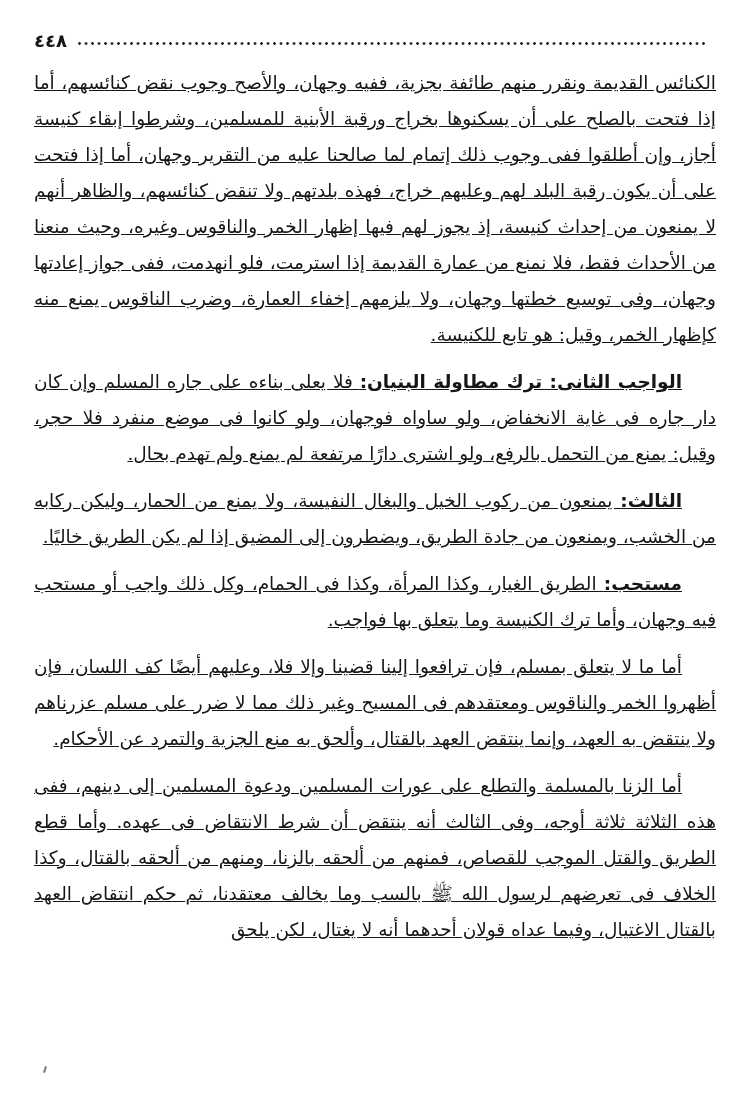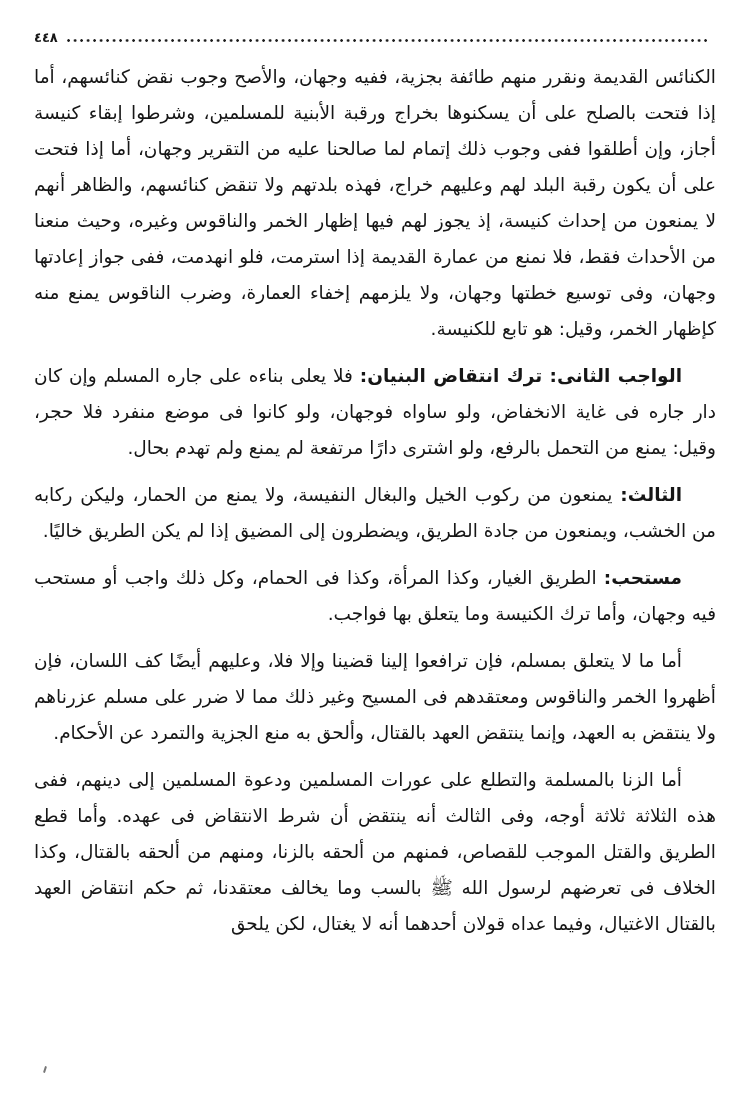--- a/index.html
+++ b/index.html
@@ -31,32 +31,33 @@
     flex: 1;
     height: 5px;
     margin: 6px 8px 0 8px;
     background-image: radial-gradient(circle, #1d1d1d 1.15px, transparent 1.5px);
     background-size: 6.5px 5px;
     background-repeat: repeat-x;
     background-position: center;
   }
   .page-number {
     font-weight: bold;
-    font-size: 13px;
+    font-size: 18px;
     white-space: nowrap;
   }
   .body-text {
     direction: rtl;
     text-align: justify;
   }
   p.para {
     margin: 0 0 11px 0;
     font-size: 18.5px;
     line-height: 36px;
     text-align: justify;
+    text-decoration: underline;
   }
   p.indent { text-indent: 34px; }
   strong.lead { font-weight: bold; }
   .scan-speck {
     position: absolute;
     left: 44px;
     top: 1066px;
     width: 2px;
     height: 7px;
     background: #555;
@@ -72,21 +73,21 @@
 
   <div class="header">
     <span class="dot-leader"></span>
     <span class="page-number">٤٤٨</span>
   </div>
 
   <div class="body-text">
 
     <p class="para"><span>الكنائس القديمة ونقرر منهم طائفة بجزية، ففيه وجهان، والأصح وجوب نقض كنائسهم، أما إذا فتحت بالصلح على أن يسكنوها بخراج ورقبة الأبنية للمسلمين، وشرطوا إبقاء كنيسة أجاز، وإن أطلقوا ففى وجوب ذلك إتمام لما صالحنا عليه من التقرير وجهان، أما إذا فتحت على أن يكون رقبة البلد لهم وعليهم خراج، فهذه بلدتهم ولا تنقض كنائسهم، والظاهر أنهم لا يمنعون من إحداث كنيسة، إذ يجوز لهم فيها إظهار الخمر والناقوس وغيره، وحيث منعنا من الأحداث فقط، فلا نمنع من عمارة القديمة إذا استرمت، فلو انهدمت، ففى جواز إعادتها وجهان، وفى توسيع خطتها وجهان، ولا يلزمهم إخفاء العمارة، وضرب الناقوس يمنع منه كإظهار الخمر، وقيل: هو تابع للكنيسة.</span></p>
 
-    <p class="para indent"><strong class="lead">الواجب الثانى: ترك انتقاض البنيان:</strong><span> فلا يعلى بناءه على جاره المسلم وإن كان دار جاره فى غاية الانخفاض، ولو ساواه فوجهان، ولو كانوا فى موضع منفرد فلا حجر، وقيل: يمنع من التحمل بالرفع، ولو اشترى دارًا مرتفعة لم يمنع ولم تهدم بحال.</span></p>
+    <p class="para indent"><strong class="lead">الواجب الثانى: ترك مطاولة البنيان:</strong><span> فلا يعلى بناءه على جاره المسلم وإن كان دار جاره فى غاية الانخفاض، ولو ساواه فوجهان، ولو كانوا فى موضع منفرد فلا حجر، وقيل: يمنع من التحمل بالرفع، ولو اشترى دارًا مرتفعة لم يمنع ولم تهدم بحال.</span></p>
 
     <p class="para indent"><strong class="lead">الثالث:</strong><span> يمنعون من ركوب الخيل والبغال النفيسة، ولا يمنع من الحمار، وليكن ركابه من الخشب، ويمنعون من جادة الطريق، ويضطرون إلى المضيق إذا لم يكن الطريق خاليًا.</span></p>
 
     <p class="para indent"><strong class="lead">مستحب:</strong><span> الطريق الغيار، وكذا المرأة، وكذا فى الحمام، وكل ذلك واجب أو مستحب فيه وجهان، وأما ترك الكنيسة وما يتعلق بها فواجب.</span></p>
 
 
     <p class="para indent"><span>أما ما لا يتعلق بمسلم، فإن ترافعوا إلينا قضينا وإلا فلا، وعليهم أيضًا كف اللسان، فإن أظهروا الخمر والناقوس ومعتقدهم فى المسيح وغير ذلك مما لا ضرر على مسلم عزرناهم ولا ينتقض به العهد، وإنما ينتقض العهد بالقتال، وألحق به منع الجزية والتمرد عن الأحكام.</span></p>
 
     <p class="para indent"><span>أما الزنا بالمسلمة والتطلع على عورات المسلمين ودعوة المسلمين إلى دينهم، ففى هذه الثلاثة ثلاثة أوجه، وفى الثالث أنه ينتقض أن شرط الانتقاض فى عهده. وأما قطع الطريق والقتل الموجب للقصاص، فمنهم من ألحقه بالزنا، ومنهم من ألحقه بالقتال، وكذا الخلاف فى تعرضهم لرسول الله ﷺ بالسب وما يخالف معتقدنا، ثم حكم انتقاض العهد بالقتال الاغتيال، وفيما عداه قولان أحدهما أنه لا يغتال، لكن يلحق</span></p>
 

